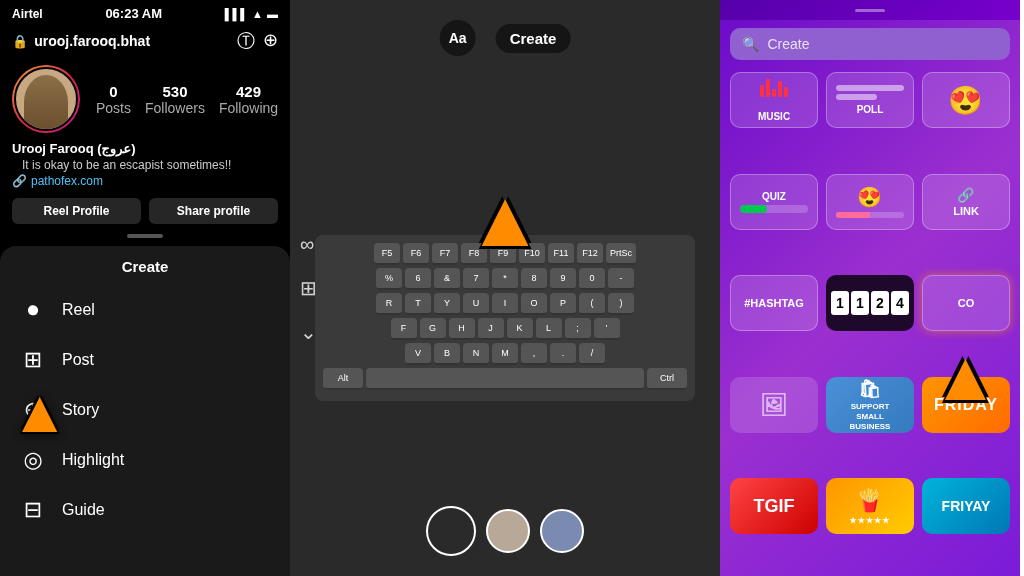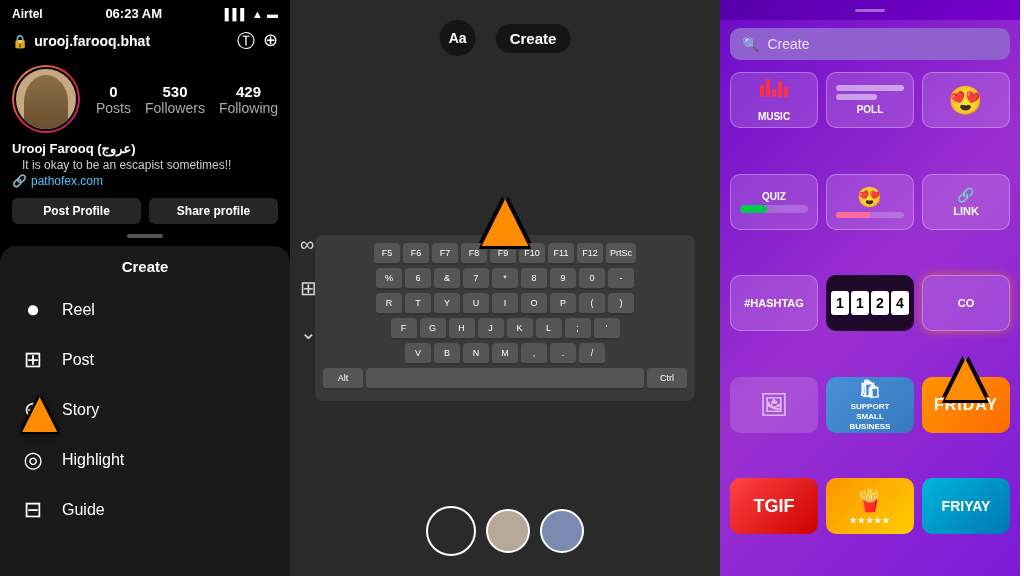--- a/index.html
+++ b/index.html
@@ -603,21 +603,21 @@
   </div>
 
   <div class="profile-name">Urooj Farooq (عروج)</div>
   <div class="profile-bio">It is okay to be an escapist sometimes!!</div>
   <div class="profile-link">
     <span>🔗</span>
     <span>pathofex.com</span>
   </div>
 
   <div class="action-buttons">
-    <button class="action-btn">Post Profile</button>
+    <button class="action-btn">Reel Profile</button>
     <button class="action-btn">Share profile</button>
   </div>
 
   <div class="drag-handle"></div>
 
   <div class="create-menu">
     <div class="create-title">Create</div>
 
     <div class="menu-item">
       <span class="menu-icon">⏺</span>

